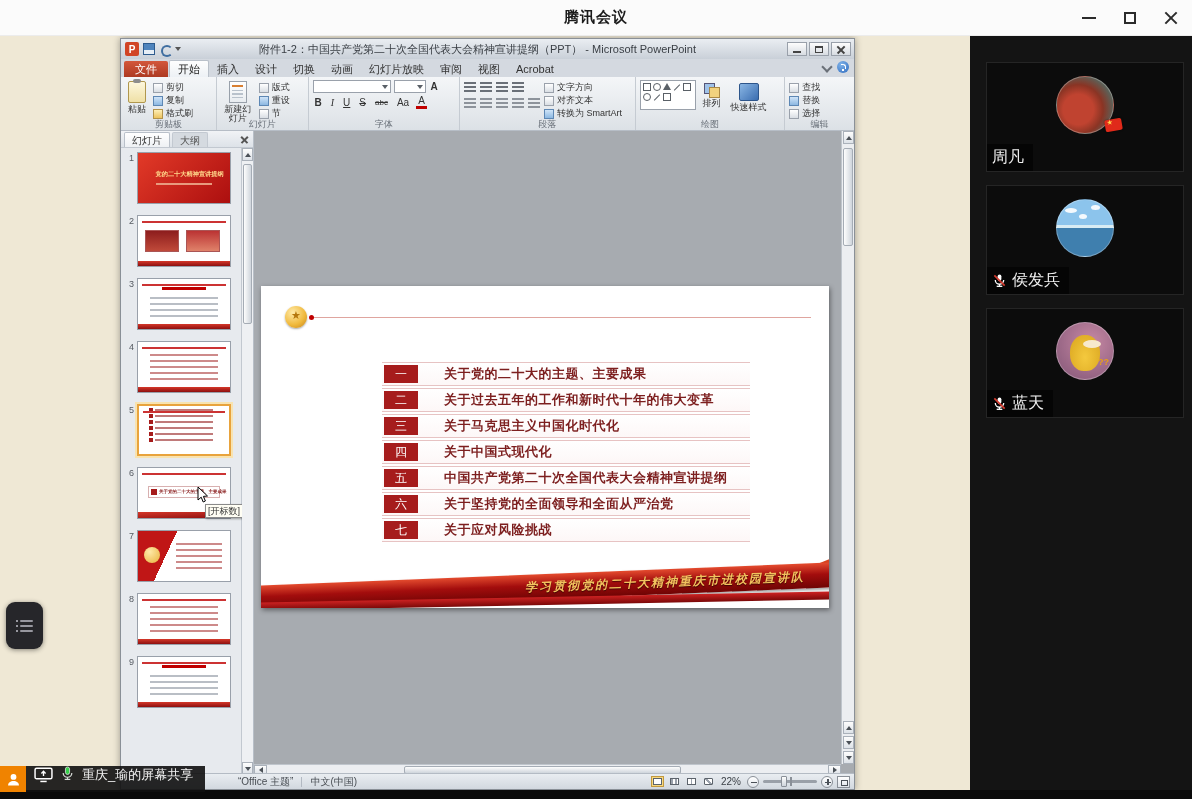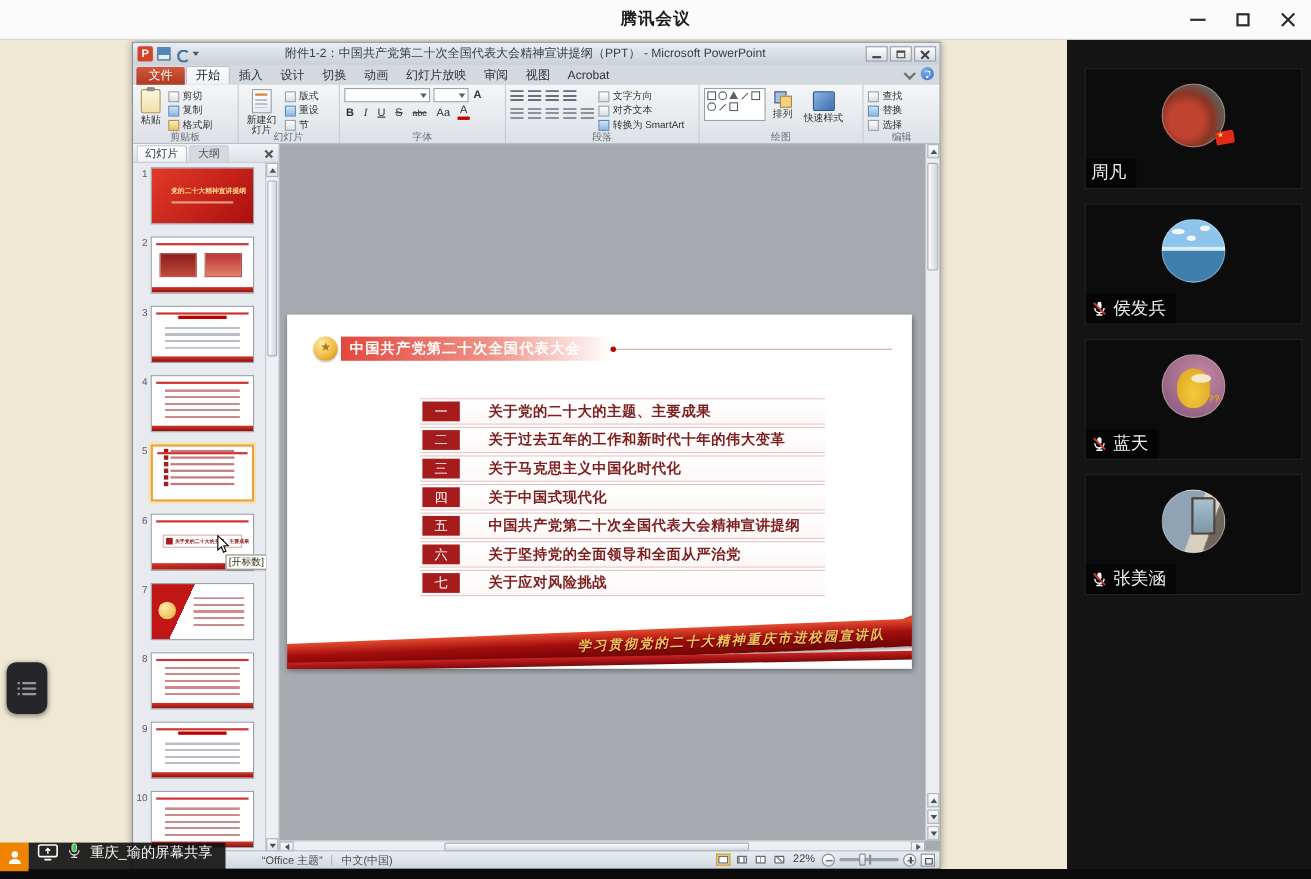--- a/index.html
+++ b/index.html
@@ -503,28 +503,20 @@
             </div>
             <div class="trow">
               <span class="tnum">9</span>
               <span class="tbox">
                   <span class="redline"></span>
                   <span class="ttitle"></span>
                   <span class="tsmall graybars"></span>
                   <span class="redstrip"></span>
                 </span>
             </div>
-            <div class="trow">
-              <span class="tnum">10</span>
-              <span class="tbox">
-                  <span class="redline"></span>
-                  <span class="tsmall redbars" style="top:14px;height:26px"></span>
-                  <span class="redstrip"></span>
-                </span>
-            </div>
 
             <svg class="cursor-arrow" width="12" height="18" viewBox="0 0 12 18">
                 <path d="M1 1 L1 14 L4.2 11.2 L6.2 16 L8.4 15 L6.4 10.4 L10.5 10 Z" fill="#fff" stroke="#000" stroke-width="1"></path>
               </svg>
             <span class="tip">[开标数]</span>
           </div>
           <div class="pscroll">
             <span class="sb-btn" style="top:0">
                 <span class="tri-up"></span>
               </span>
@@ -533,21 +525,20 @@
                 <span class="tri-dn"></span>
               </span>
           </div>
         </div>
 
         <div class="main">
 
           <div class="slide">
             <div class="shead">
               <span class="emblem"></span>
-              <span class="sband">中国共产党第二十次全国代表大会</span>
               <span class="sline"></span>
             </div>
 
             <div class="items">
               <div class="item">
                   <span class="inum">一</span>
                   <span class="itext">关于党的二十大的主题、主要成果</span>
                 </div>
               <div class="item">
                   <span class="inum">二</span>
@@ -713,31 +704,16 @@
             <rect x="6" y="1.5" width="4" height="7" rx="2" fill="#fff"></rect>
             <path d="M3.5 7.5a4.5 4.5 0 0 0 9 0" fill="none" stroke="#fff" stroke-width="1.4"></path>
             <line x1="8" y1="12" x2="8" y2="14" stroke="#fff" stroke-width="1.4"></line>
             <line x1="5" y1="14.2" x2="11" y2="14.2" stroke="#fff" stroke-width="1.4"></line>
             <line x1="2.5" y1="2.5" x2="13.5" y2="13.5" stroke="#d33a2e" stroke-width="1.8"></line>
           </svg>
         <span>蓝天</span>
       </div>
     </div>
 
-    <div class="tile">
-      <span class="av av-window">
-        <span class="winframe"></span>
-      </span>
-      <div class="namechip">
-        <svg width="15" height="15" viewBox="0 0 16 16">
-            <rect x="6" y="1.5" width="4" height="7" rx="2" fill="#fff"></rect>
-            <path d="M3.5 7.5a4.5 4.5 0 0 0 9 0" fill="none" stroke="#fff" stroke-width="1.4"></path>
-            <line x1="8" y1="12" x2="8" y2="14" stroke="#fff" stroke-width="1.4"></line>
-            <line x1="5" y1="14.2" x2="11" y2="14.2" stroke="#fff" stroke-width="1.4"></line>
-            <line x1="2.5" y1="2.5" x2="13.5" y2="13.5" stroke="#d33a2e" stroke-width="1.8"></line>
-          </svg>
-        <span>张美涵</span>
-      </div>
-    </div>
   </div>
 
   <div class="tm-bottom"></div>
 </div>
 
 </body></html>

